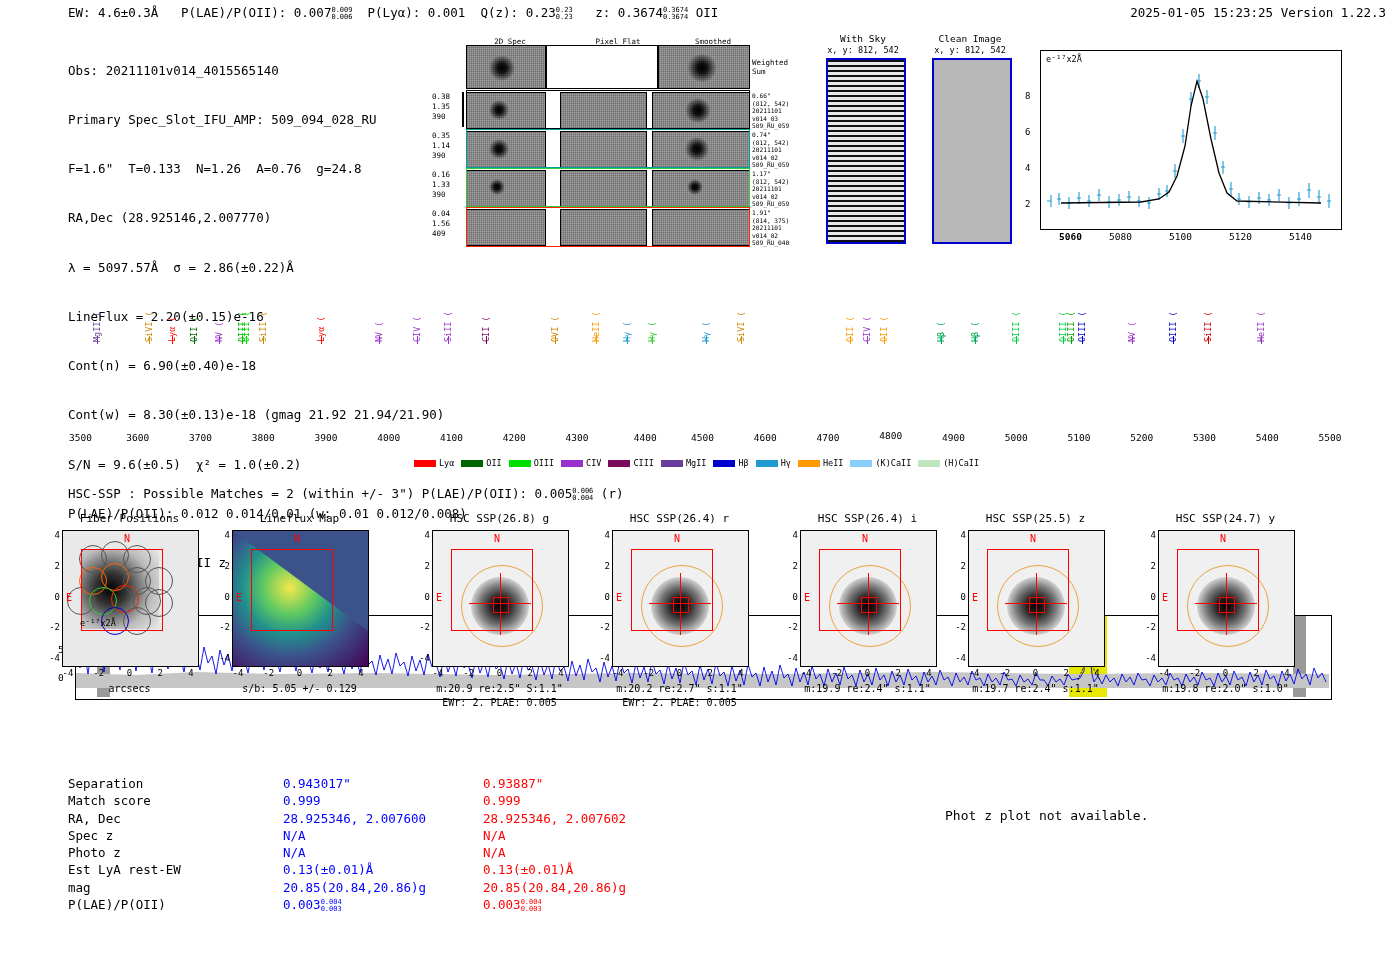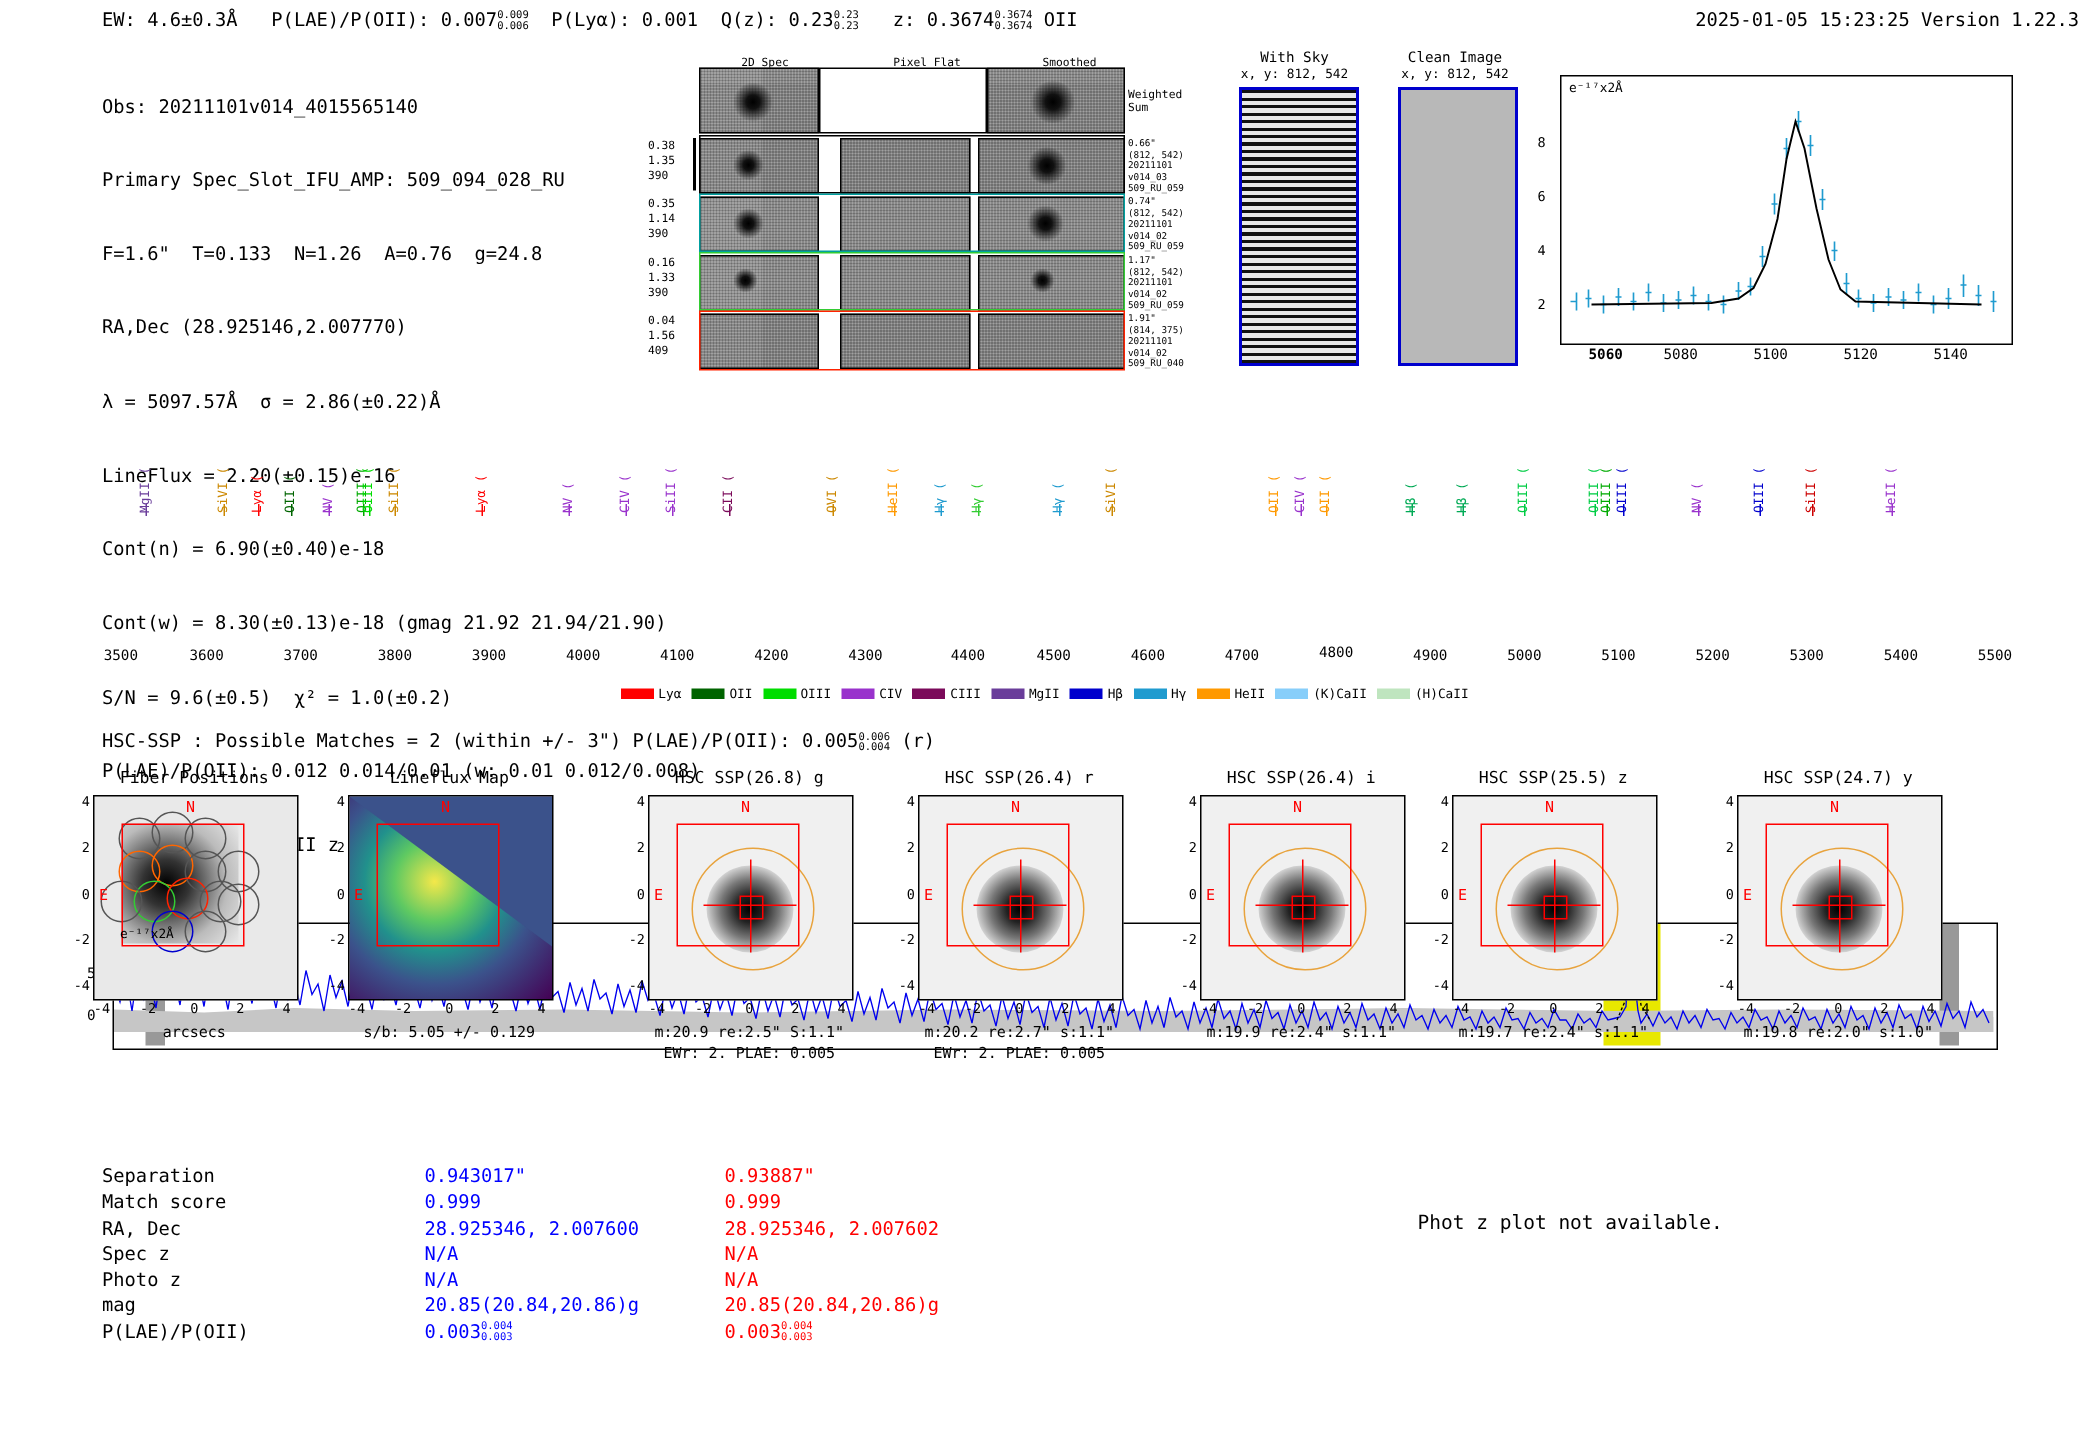--- a/index.html
+++ b/index.html
@@ -541,20 +541,25 @@
         <td style="width: 215px;">Spec z</td>
         <td class="c-blue" style="width: 200px;">N/A</td>
         <td class="c-red">N/A</td>
       </tr>
       <tr>
         <td style="width: 215px;">Photo z</td>
         <td class="c-blue" style="width: 200px;">N/A</td>
         <td class="c-red">N/A</td>
       </tr>
       <tr>
+        <td style="width: 215px;">Est LyA rest-EW</td>
+        <td class="c-blue" style="width: 200px;">0.13(±0.01)Å</td>
+        <td class="c-red">0.13(±0.01)Å</td>
+      </tr>
+      <tr>
         <td style="width: 215px;">mag</td>
         <td class="c-blue" style="width: 200px;">20.85(20.84,20.86)g</td>
         <td class="c-red">20.85(20.84,20.86)g</td>
       </tr>
       <tr>
         <td style="width: 215px;">P(LAE)/P(OII)</td>
         <td class="c-blue" style="width: 200px;">0.003<span class="frac"><span style="display:block">0.004</span><span style="display:block">0.003</span></span></td>
         <td class="c-red">0.003<span class="frac"><span style="display:block">0.004</span><span style="display:block">0.003</span></span></td>
       </tr>
     </tbody>

